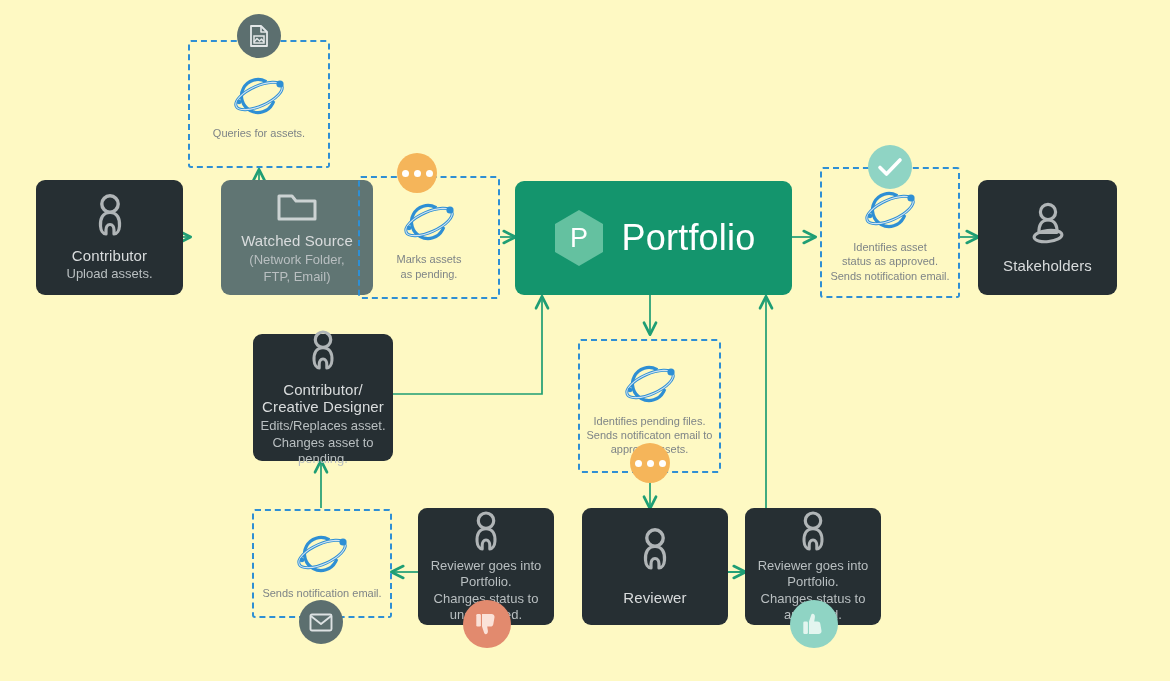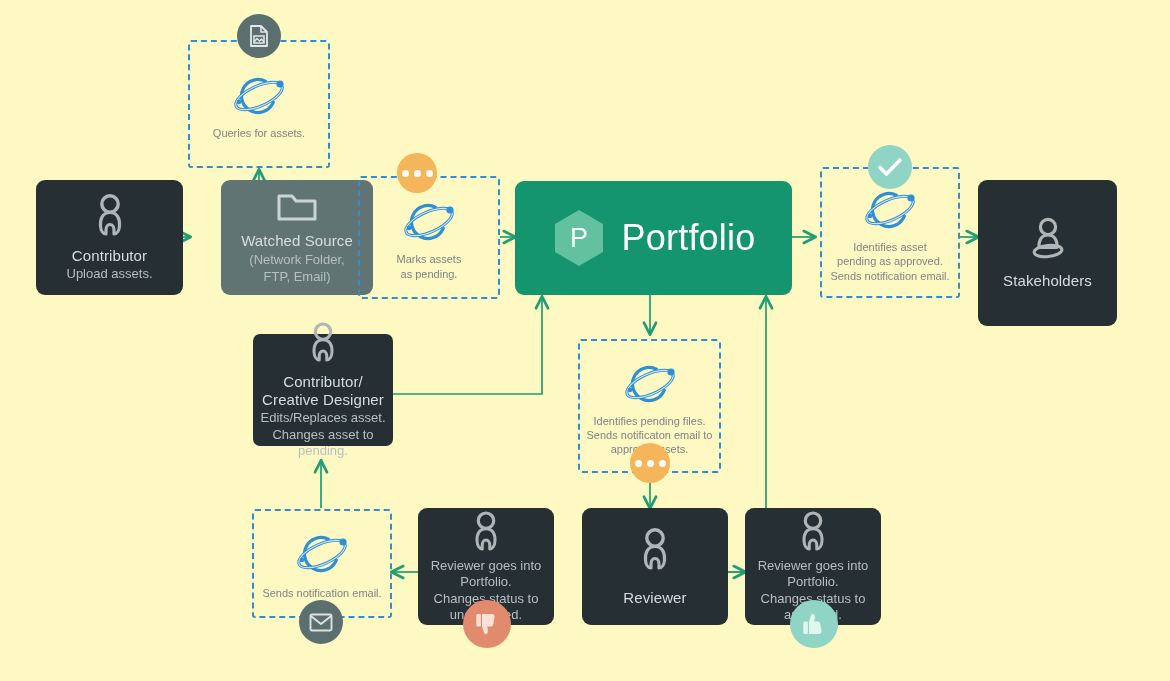--- a/index.html
+++ b/index.html
@@ -241,43 +241,43 @@
     <span class="glyph">
       <svg width="66" height="52" viewBox="0 0 66 52">
         <ellipse cx="32" cy="28" rx="16.5" ry="16.5" fill="none" stroke="#2e8fd4" stroke-width="3.2" stroke-dasharray="78 22" transform="rotate(28 32 28)"></ellipse>
         <ellipse cx="33" cy="28" rx="25" ry="10" fill="none" stroke="#2e8fd4" stroke-width="3" transform="rotate(-24 33 28)"></ellipse>
         <ellipse cx="33" cy="28" rx="25" ry="10" fill="none" stroke="#cfe3f2" stroke-width="1.1" transform="rotate(-24 33 28)"></ellipse>
         <circle cx="54" cy="16" r="3.6" fill="#2e8fd4"></circle>
         <circle cx="13" cy="34" r="2.3" fill="#2e8fd4"></circle>
       </svg>
     </span>
     <div class="note">Identifies asset</div>
-    <div class="note" style="margin-top:0">pending as approved.</div>
+    <div class="note" style="margin-top:0">status as approved.</div>
     <div class="note" style="margin-top:0">Sends notification email.</div>
   </div>
   <div class="badge mint" style="left:868px; top:145px; width:44px; height:44px;">
     <span class="glyph">
       <svg width="26" height="22" viewBox="0 0 26 22">
         <path d="M3,11.5 L9.5,18 L23,4" fill="none" stroke="#ffffff" stroke-width="3.6" stroke-linecap="round" stroke-linejoin="round"></path>
       </svg>
     </span>
   </div>
 
-  <div class="node dark" style="left:978px; top:180px; width:139px; height:146px;">
+  <div class="node dark" style="left:978px; top:180px; width:139px; height:115px;">
     <span class="glyph">
       <svg width="46" height="48" viewBox="0 0 46 48">
         <circle cx="23" cy="11" r="7.6" fill="none" stroke="#b0b5b7" stroke-width="3.2"></circle>
         <path d="M23,19 C16,19 13.5,25 14,31.5 L32,31.5 C32.5,25 30,19 23,19 Z" fill="none" stroke="#b0b5b7" stroke-width="3.1" stroke-linejoin="round"></path>
         <ellipse cx="23" cy="35" rx="14" ry="5.6" fill="none" stroke="#b0b5b7" stroke-width="3" stroke-dasharray="66 22" transform="rotate(-6 23 35)"></ellipse>
       </svg>
     </span>
     <div class="title">Stakeholders</div>
   </div>
 
-  <div class="node dark" style="left:253px; top:334px; width:140px; height:112px;border-radius:7px;">
+  <div class="node dark" style="left:253px; top:334px; width:140px; height:127px;">
     <span class="glyph">
       <svg width="32" height="44" viewBox="0 0 34 46">
         <circle cx="17" cy="11" r="8.2" fill="none" stroke="#b0b5b7" stroke-width="3.4"></circle>
         <path d="M17,19.5 C9.5,19.5 7,26 7.5,33 C7.8,37.5 10,41 13,41 L13,37 C13,34 14.5,31.5 17,31.5
                  C19.5,31.5 21,34 21,37 L21,41 C24,41 26.2,37.5 26.5,33 C27,26 24.5,19.5 17,19.5 Z" fill="none" stroke="#b0b5b7" stroke-width="3.2" stroke-linejoin="round"></path>
       </svg>
     </span>
     <div class="title">Contributor/</div>
     <div class="title" style="margin-top:0">Creative Designer</div>
     <div class="sub">Edits/Replaces asset.</div>

